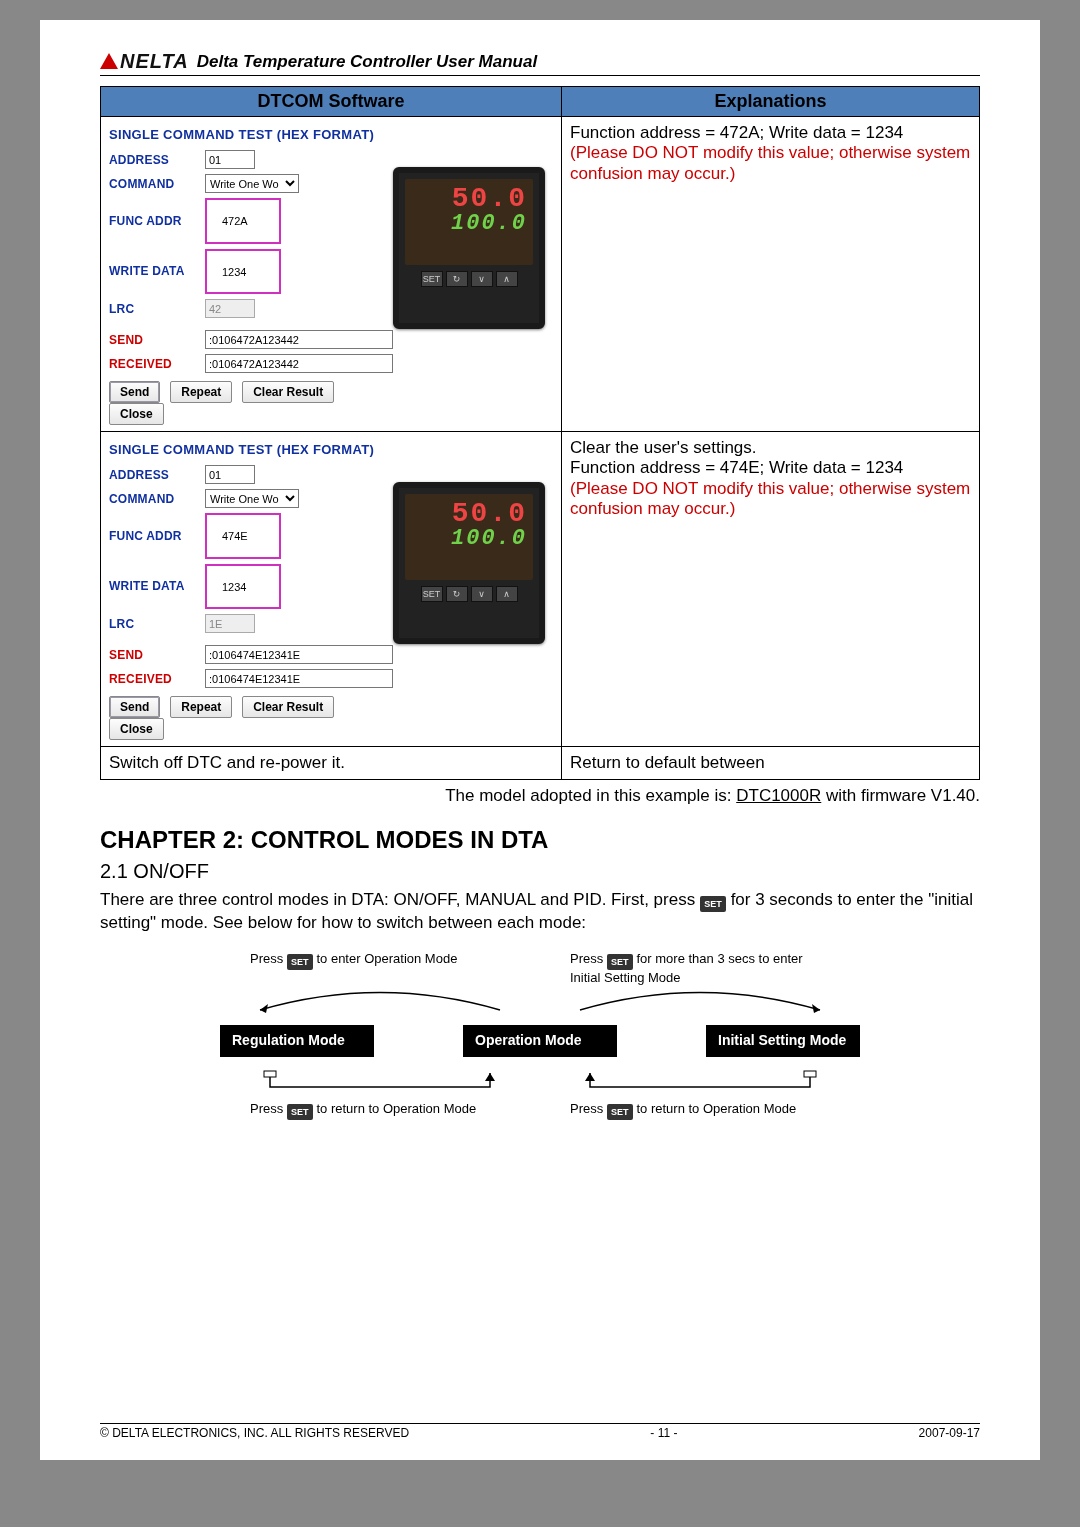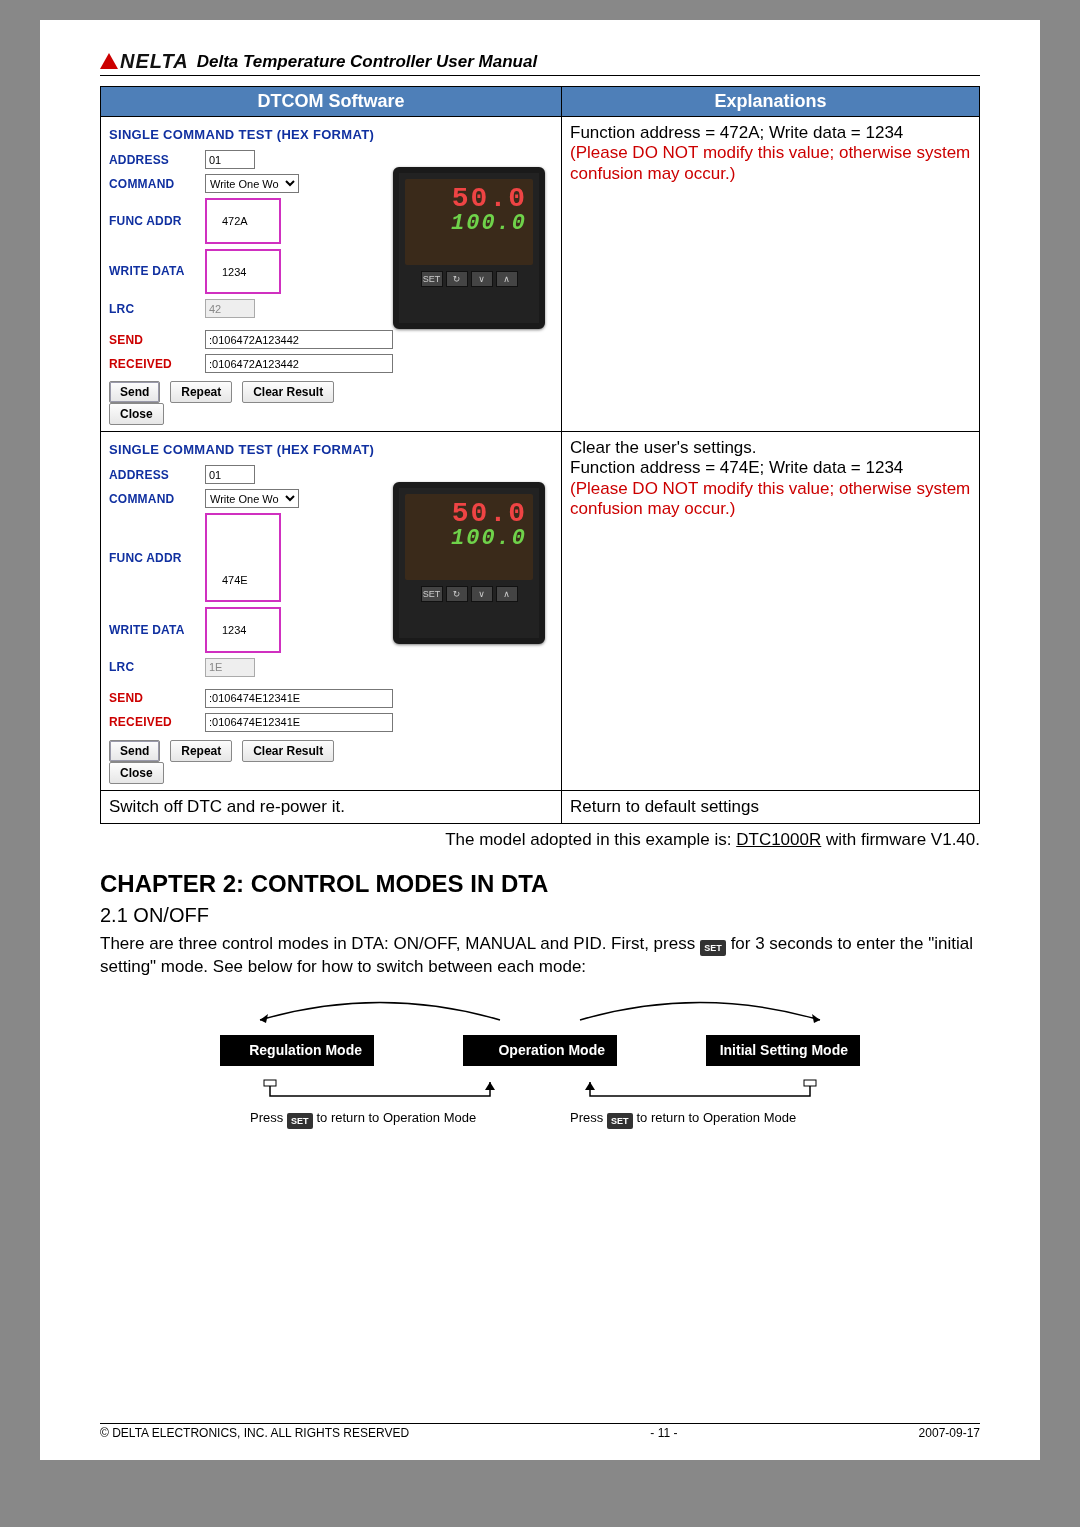--- a/index.html
+++ b/index.html
@@ -56,21 +56,21 @@
     border-collapse: collapse;
   }
   table.main > tbody > tr > td,
   table.main > tbody > tr > th {
     border: 1px solid #000;
     padding: 6px 8px;
     vertical-align: top;
   }
   table.main > tbody > tr > th {
     background: #4e7fb8;
-    color: #ffffff;
+    color: #000000;
     font-weight: bold;
     font-size: 18px;
     text-align: center;
     padding: 4px;
   }
   .panel-title {
     color: #1030a0;
     font-weight: bold;
     font-size: 13px;
     margin: 4px 0 8px 0;
@@ -143,21 +143,21 @@
   .after-note { font-size: 17px; margin: 6px 0 20px 0; text-align: right;}
   .after-note .under { text-decoration: underline; }
 
   h2.chapter { font-size: 24px; font-variant: small-caps; font-weight: bold; margin: 20px 0 6px 0; }
   h3.section { font-size: 20px; margin: 4px 0 6px 0; font-weight: normal;}
   p.body { font-size: 17px; line-height: 1.35; margin: 0 0 16px 0;}
   .key { display:inline-block; width:26px; height:16px; background:#333; color:#fff; font-size:9px; font-weight:bold; text-align:center; line-height:16px; border-radius:2px; vertical-align: -2px;}
 
   .diagram { width: 640px; margin: 10px auto 0 auto; position: relative; font-size:13px;}
   .modes-row { display:flex; justify-content:space-between; margin: 10px 0; }
-  .mode-box { background:#000; color:#fff; font-weight:bold; padding:8px 12px; width:130px; text-align:right; font-size:14px; line-height:1.1;}
+  .mode-box { background:#000; color:#fff; font-weight:bold; padding:8px 12px; width:130px; text-align:left; font-size:14px; line-height:1.1;}
   .cap-row { display:flex; justify-content:space-around;}
   .cap-row > div { width:260px; font-size:13px; }
   .arrow-top { display:flex; justify-content:space-around; }
   .arrow-top svg, .arrow-bot svg { display:block; }
   .arrow-bot { display:flex; justify-content:space-around; }
 
   .footer { position:absolute; left:60px; right:60px; bottom:20px; border-top:1px solid #000; display:flex; justify-content:space-between; font-size:12px; padding-top:2px;}
 
   .inboxed { border:2px solid #d030c0; padding:12px;}
   select.sel { font-size:11px; height:19px; width:94px; border:1px solid #777; background:#fff;}
@@ -260,21 +260,21 @@
               <input class="form-input w-short" value="01" style="">
               </div>
 
             <div class="form-row">
                 <span class="form-label">COMMAND</span>
               <select class="sel"><option>Write One Wo</option></select>
               </div>
 
             <div class="form-row">
                 <span class="form-label">FUNC ADDR</span>
-              <span class="inboxed"><input class="form-input w-short" style="border: none; margin-top: 44px;" value="474E"></span>
+              <span class="inboxed"><input class="form-input w-short" style="border: none;" value="474E"></span>
               </div>
 
             <div class="form-row">
                 <span class="form-label">WRITE DATA</span>
               <span class="inboxed"><input class="form-input w-short" style="border: none;" value="1234"></span>
               </div>
 
             <div class="form-row">
                 <span class="form-label">LRC</span>
               <input class="form-input w-short disabled" readonly="" value="1E" style="">
@@ -313,36 +313,40 @@
         </td>
         <td class="expl">
           <div>Clear the user's settings.</div>
           <div>Function address = 474E; Write data = 1234</div>
           <div class="warn">(Please DO NOT modify this value; otherwise system confusion may occur.)</div>
         </td>
       </tr>
 
       <tr>
         <td class="expl">Switch off DTC and re-power it.</td>
-        <td class="expl">Return to default settings</td>
+        <td class="expl">Return to default between</td>
       </tr>
     </tbody>
   </table>
 
   <div class="after-note">
     <span>The model adopted in this example is: </span><span class="under">DTC1000R</span><span> with firmware V1.40.</span>
   </div>
 
   <h2 class="chapter">CHAPTER 2: CONTROL MODES IN DTA</h2>
   <h3 class="section">2.1 ON/OFF</h3>
   <p class="body">
     <span>There are three control modes in DTA: ON/OFF, MANUAL and PID. First, press </span><span class="key">SET</span><span> for 3 seconds to enter the "initial setting" mode. See below for how to switch between each mode:</span>
   </p>
 
   <div class="diagram">
+    <div class="cap-row">
+      <div><span>Press </span><span class="key">SET</span><span> to enter Operation Mode</span></div>
+      <div><span>Press </span><span class="key">SET</span><span> for more than 3 secs to enter Initial Setting Mode</span></div>
+    </div>
     <div class="arrow-top">
       <svg width="260" height="30">
           <path d="M250 25 Q130 -10 10 25" fill="none" stroke="#000" stroke-width="1.5"></path>
           <path d="M10 25 l8 -6 l-2 9 z" fill="#000"></path>
         </svg>
       <svg width="260" height="30">
           <path d="M10 25 Q130 -10 250 25" fill="none" stroke="#000" stroke-width="1.5"></path>
           <path d="M250 25 l-8 -6 l2 9 z" fill="#000"></path>
         </svg>
     </div>

